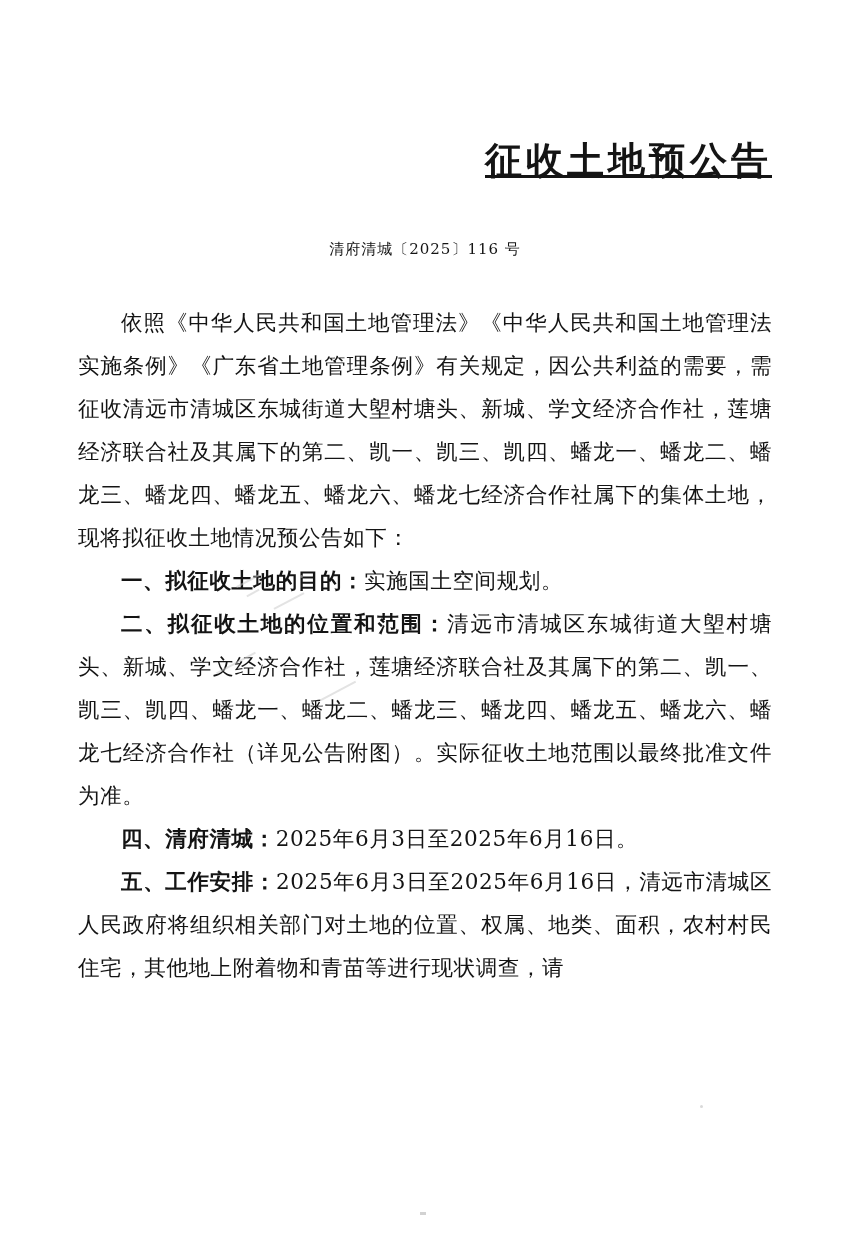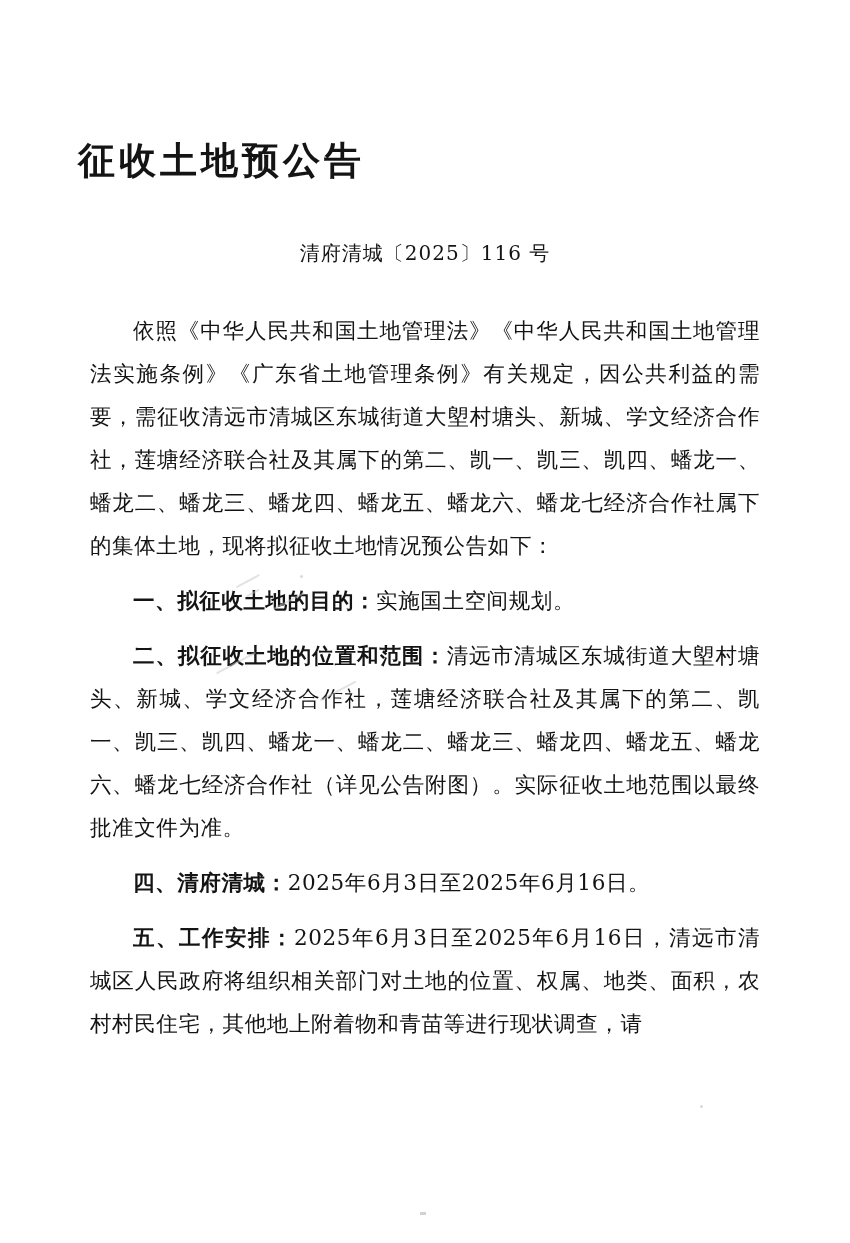--- a/index.html
+++ b/index.html
@@ -16,44 +16,45 @@
     overflow: hidden;
   }
   .page {
     width: 850px;
     height: 1243px;
     box-sizing: border-box;
     padding: 118px 78px 40px 78px;
     position: relative;
   }
   .doc-title {
-    text-align: left;
+    text-align: right;
     font-size: 37px;
     font-weight: bold;
     letter-spacing: 4px;
     line-height: 1.3;
     margin: 0 0 0 0;
     padding-top: 18px;
     font-family: "DejaVu Serif", "Liberation Serif", serif;
+    text-decoration: underline;
   }
   .doc-number {
     text-align: center;
-    font-size: 20px;
+    font-size: 15px;
     letter-spacing: 1px;
     margin-top: 56px;
     margin-bottom: 0;
     font-family: "DejaVu Serif", "Liberation Serif", serif;
   }
   .body-block {
     margin-top: 42px;
   }
   p.para {
     font-size: 21.5px;
     line-height: 43px;
-    margin: 12px;
+    margin: 0;
     text-align: justify;
     text-justify: inter-ideograph;
     letter-spacing: 0.6px;
     text-indent: 2em;
   }
   .sec-label {
     font-weight: bold;
   }
   
   .speck {

